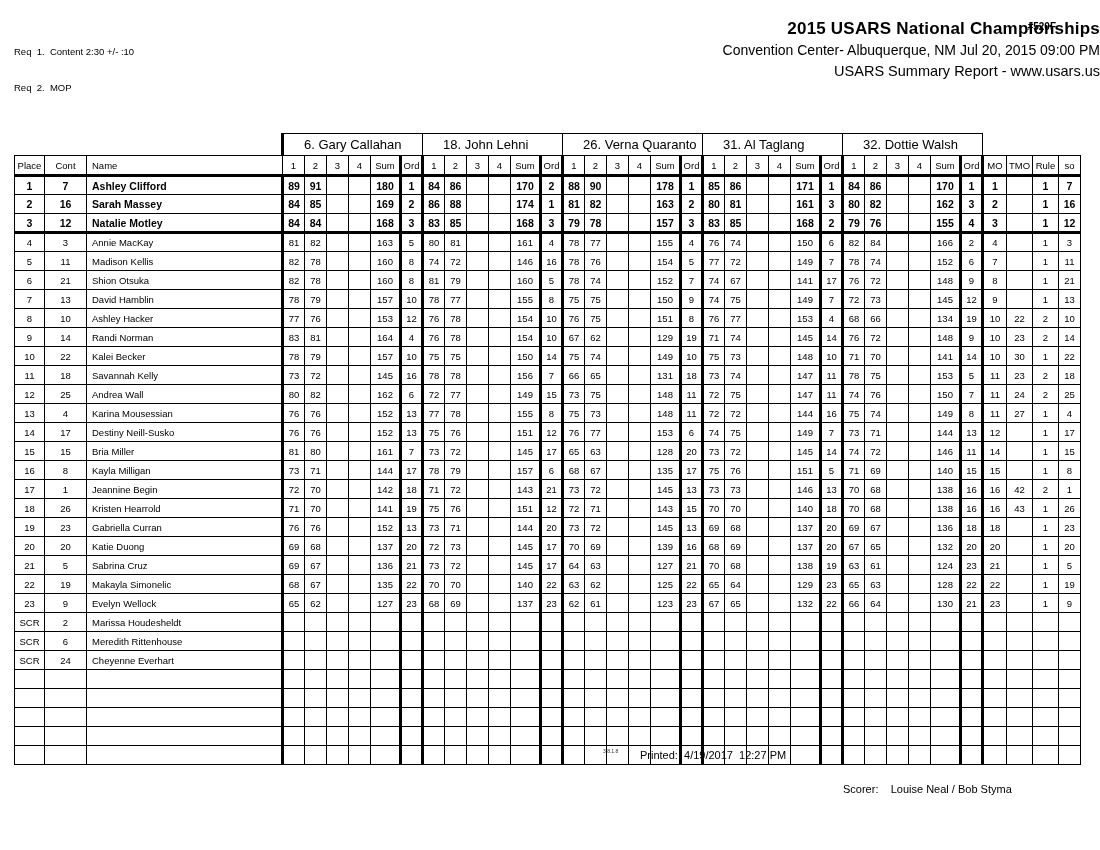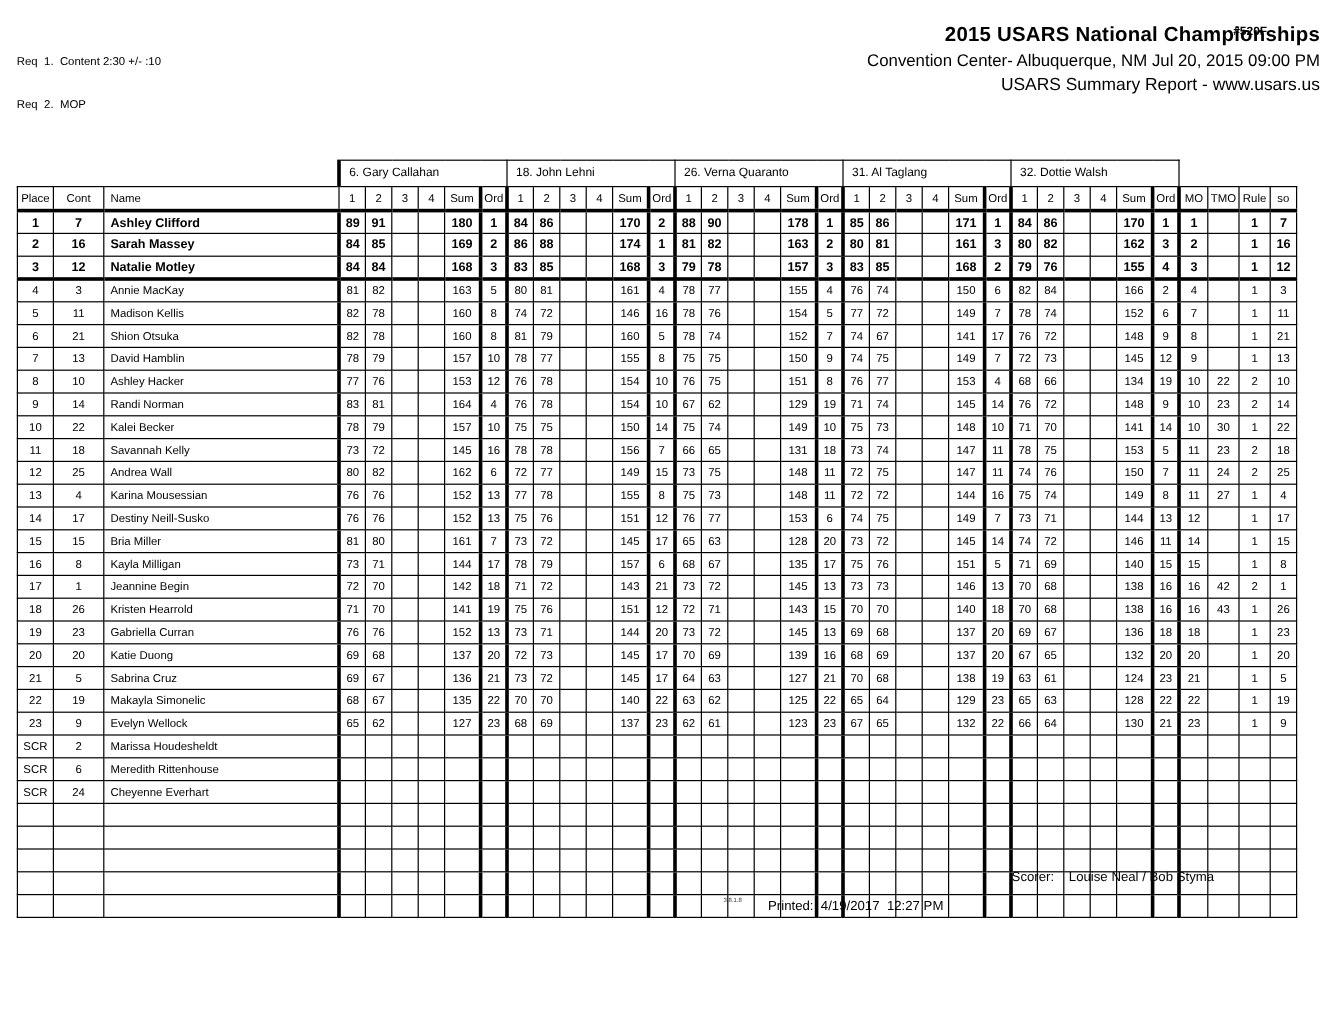--- a/index.html
+++ b/index.html
@@ -36,21 +36,21 @@
     text-align:center;
     vertical-align:middle;
     background:#fff;
     box-sizing:border-box;
   }
   
   .jbanner{height:22px;}
   .jbanner td{border:none;}
   .jbanner td.jb{
     border:1px solid #000;border-bottom:1px solid #000;
-    text-align:left;padding-left:7px;font-size:10px;
+    text-align:left;padding-left:20px;font-size:13px;
   }
   .jbanner td.blank{border:none;background:transparent;}
 
   
   .hdr td{font-size:9.5px;height:20px;}
   .hdr td.name-h{text-align:left;padding-left:5px;}
 
   
   .c-place{width:30px;}
   .c-cont{width:42px;margin-left:13px;}
@@ -72,21 +72,21 @@
   tr.podium-last td{border-bottom:3px solid #000 !important;}
   tr.hdr-last td{border-bottom:3px solid #000 !important;}
 
   tr.datarow td{height:19px;}
   tr.emptyrow td{height:19px;}
 
   
   .grid tr.hdr td{border-bottom:1px solid #000;}
   .f-ver{position:absolute;left:603px;top:748px;font-size:5px;color:#333;}
   .f-printed{position:absolute;left:640px;top:749px;font-size:11px;white-space:pre;}
-  .f-scorer{position:absolute;left:843px;top:725px;font-size:11px;white-space:pre;}
+  .f-scorer{position:absolute;left:843px;top:783px;font-size:11px;white-space:pre;}
 </style>
 </head>
 <body>
 
 <div class="page">
 
   <div class="req-block">
     <div class="req-line">Req  1.  Content 2:30 +/- :10</div>
     <div class="req-line">Req  2.  MOP</div>
   </div>

